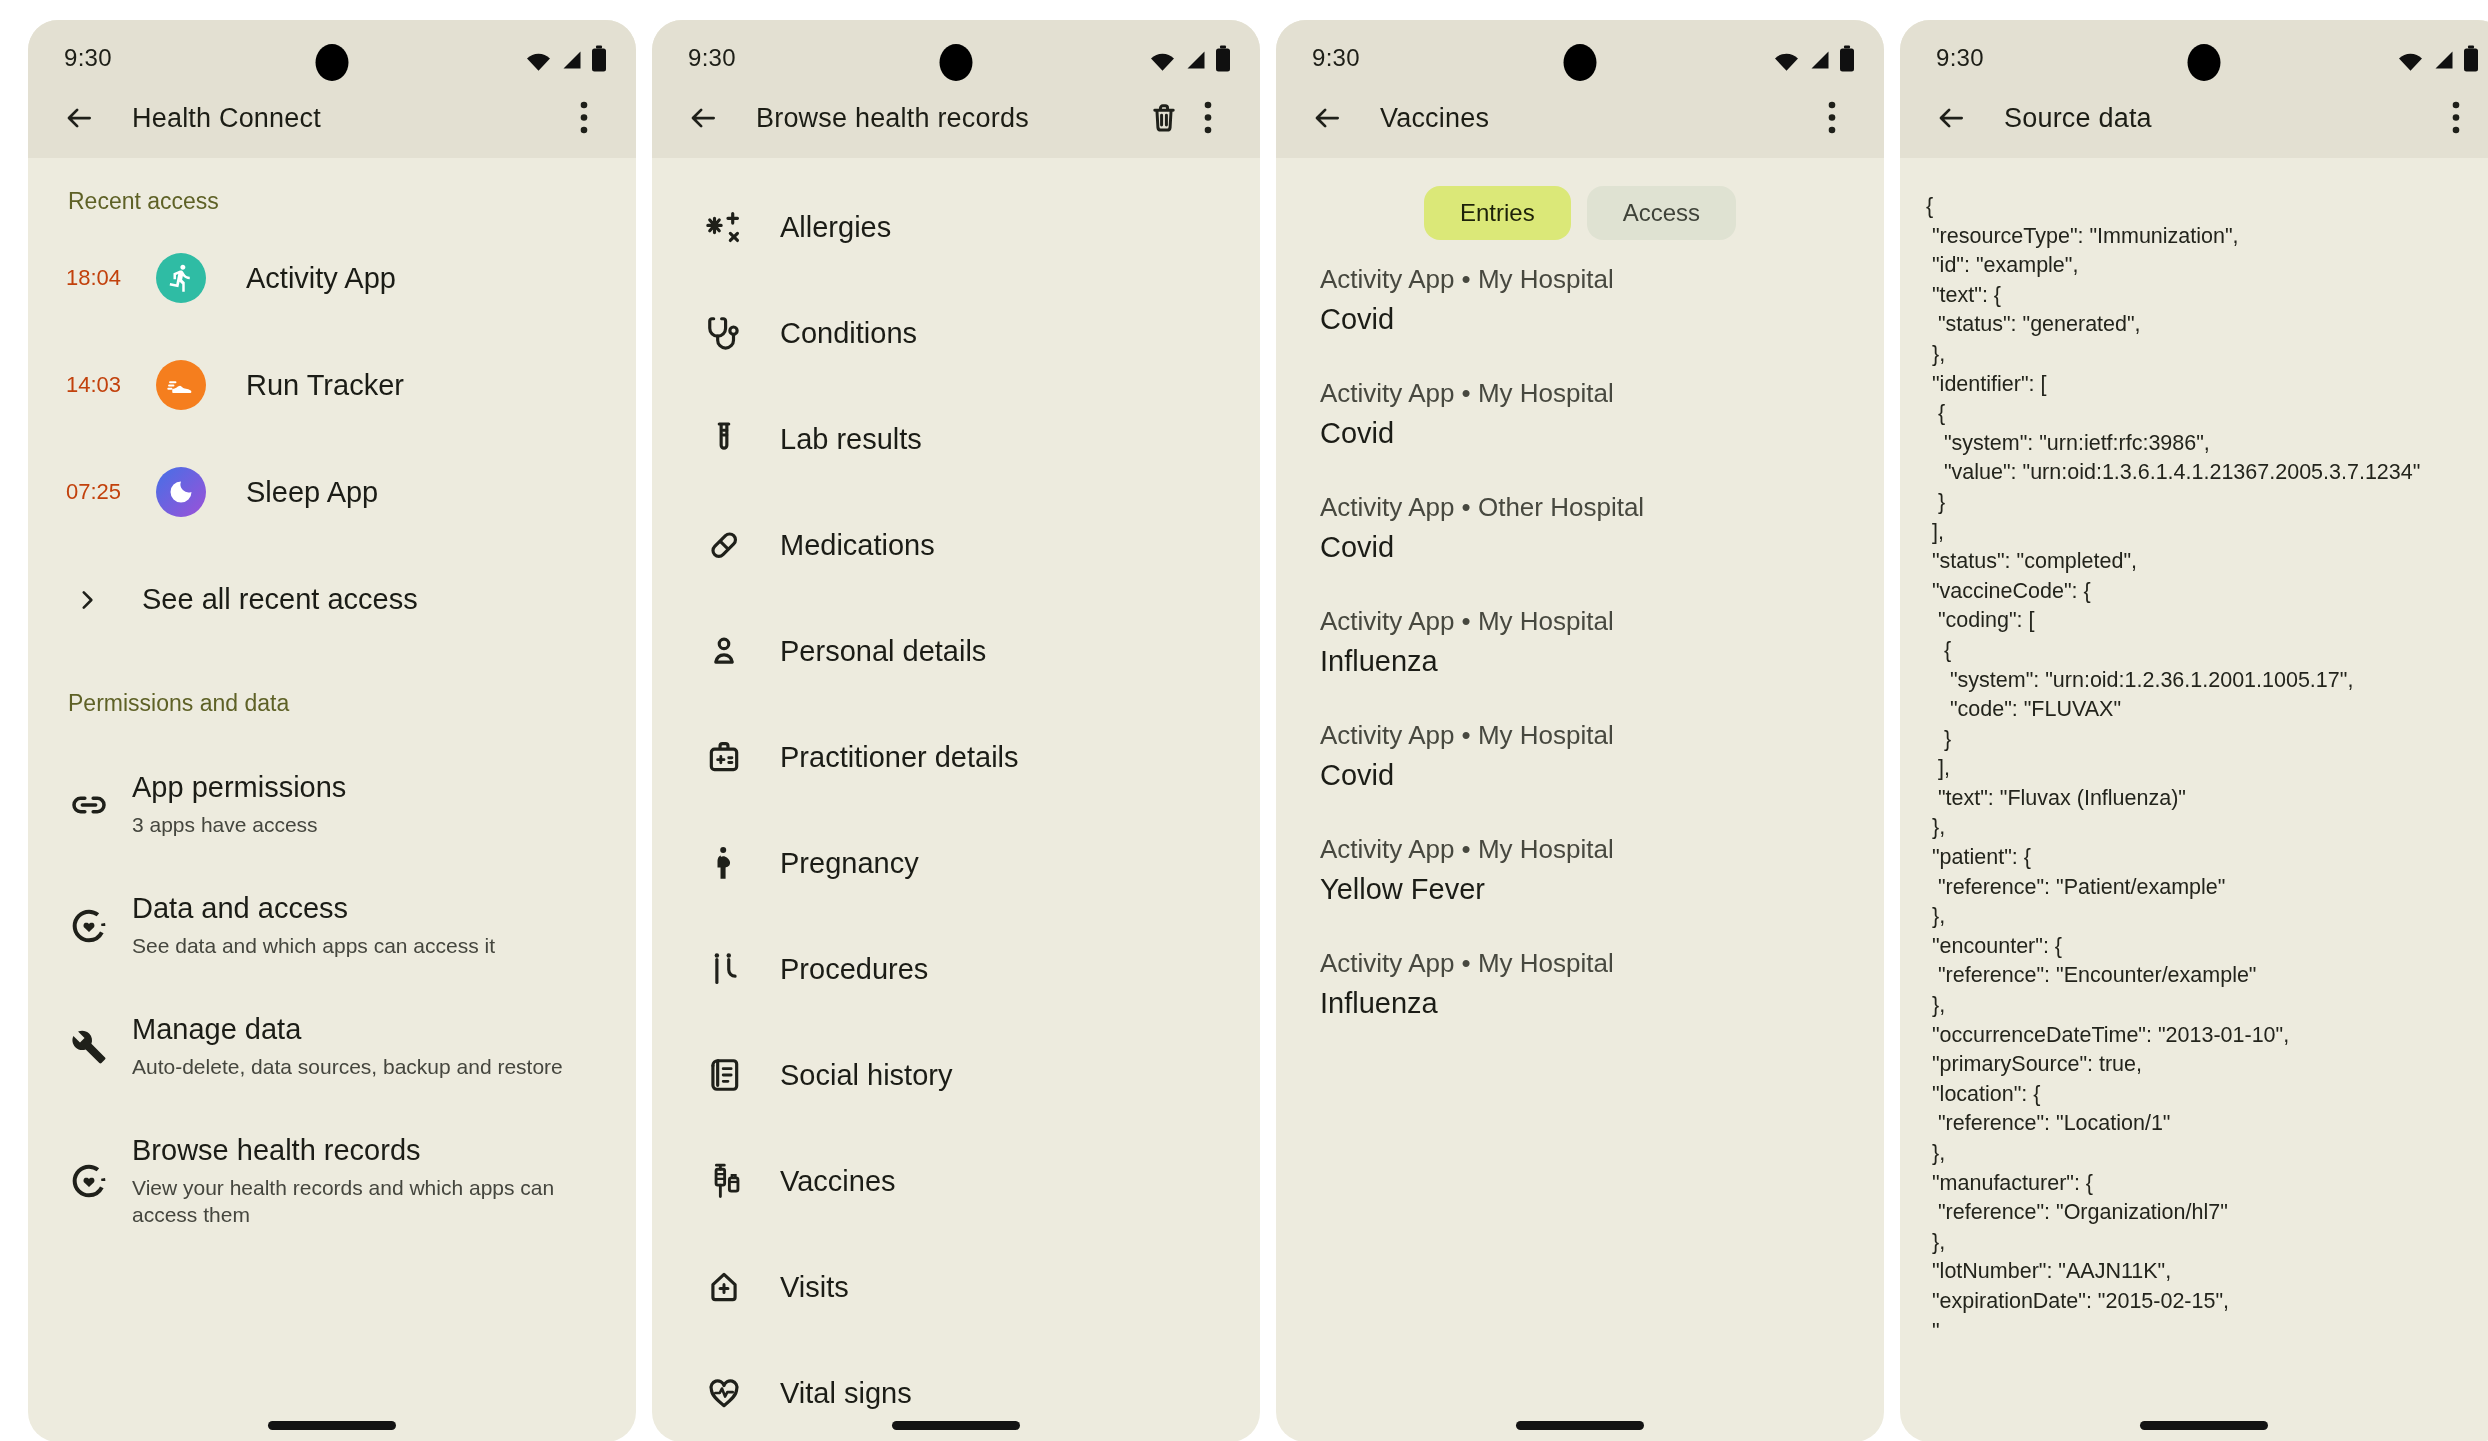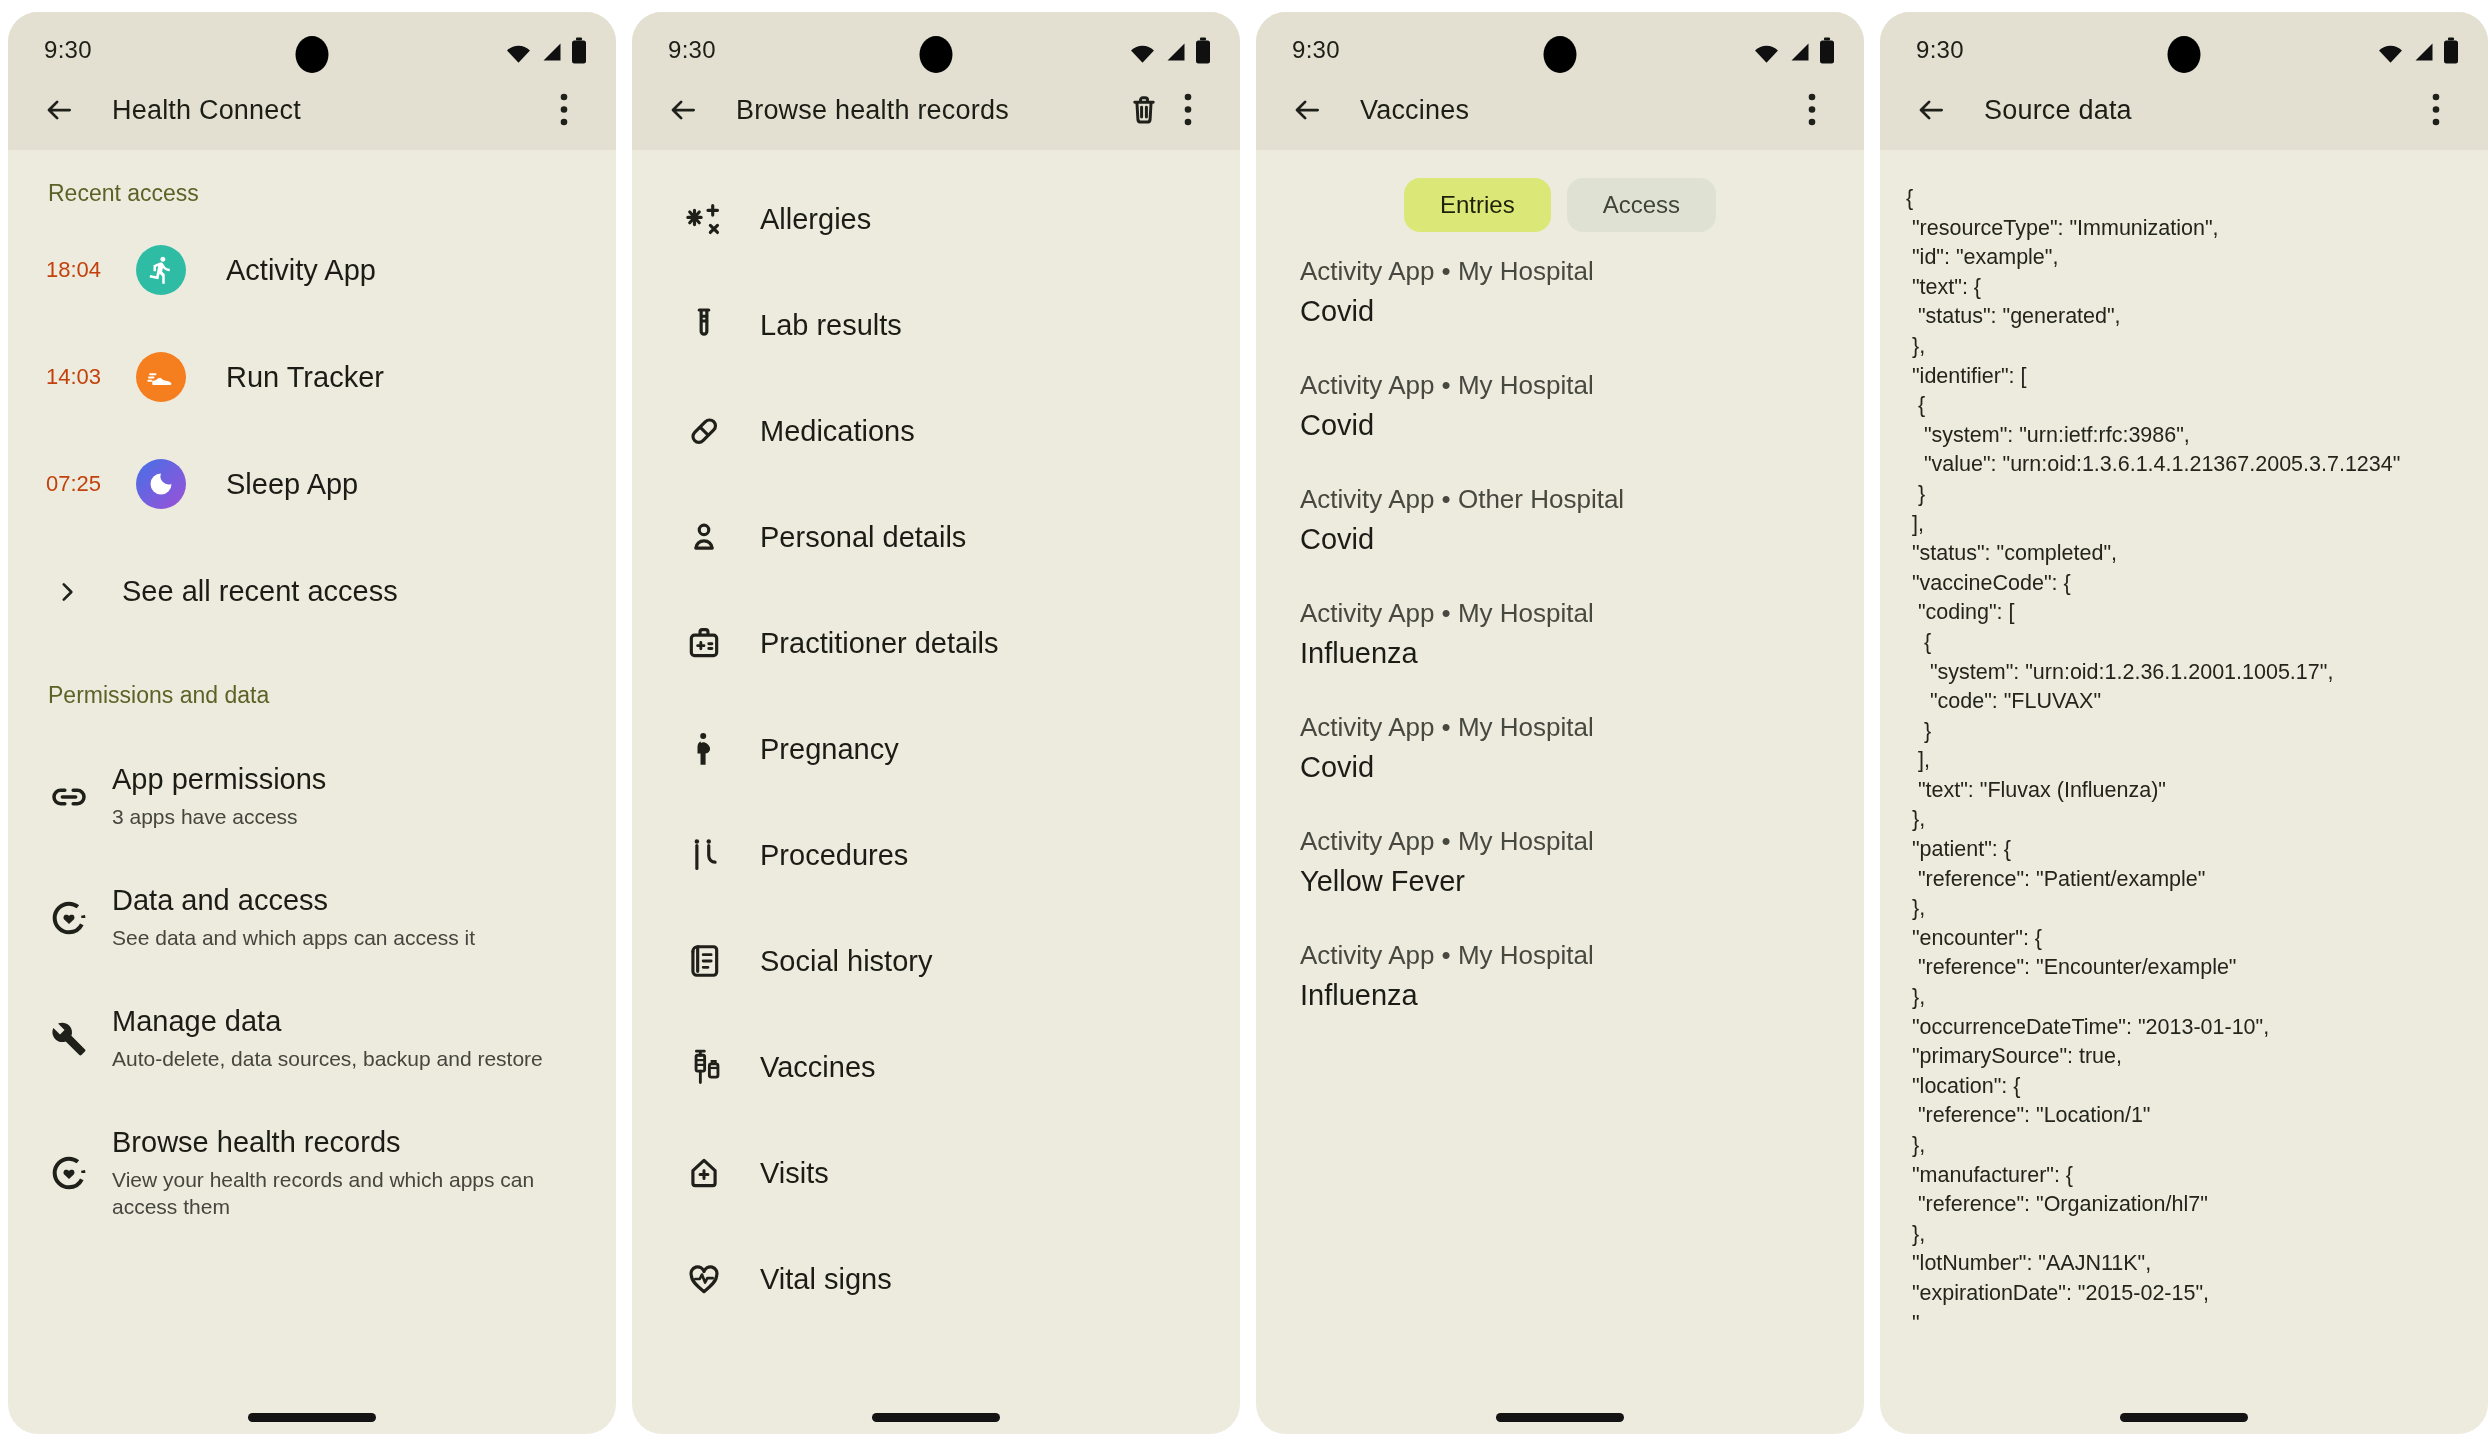--- a/index.html
+++ b/index.html
@@ -2,22 +2,22 @@
 <html style="--header-bg: #E3E0D2; --body-bg: #EDEBDE; --chip-selected: #DBE878; --chip-unselected: #DFE2D2; --accent-olive: #5E6126; --icon-activity: #2FBCA4; --icon-run: #F57E1E; --icon-sleep-start: #4570E6; --icon-sleep-end: #9C51D8;"><head>
 <meta charset="utf-8">
 <style>
   html,body{margin:0;padding:0;}
   body{
     width:2488px;height:1441px;background:#ffffff;position:relative;
     font-family:"Liberation Sans","DejaVu Sans",sans-serif;
     -webkit-font-smoothing:antialiased;
   }
   .phone{
-    position:absolute;top:12px;width:608px;height:1422px;
-    background:var(--body-bg,#EDEBDE);border-radius:30px;overflow:hidden;
+    position:absolute;top:20px;width:608px;height:1422px;
+    background:var(--body-bg,#EDEBDE);border-radius:30px;overflow:hidden;margin-left:20px;
   }
   .p1{left:8px}.p2{left:632px}.p3{left:1256px}.p4{left:1880px}
 
   .header{background:var(--header-bg,#E3E0D2);height:138px;position:relative;}
   .statusbar{display:flex;align-items:center;justify-content:space-between;
     padding:16px 30px 0 36px;height:44px;position:relative;}
   .time{font-size:24px;font-weight:500;color:#1D1E17;letter-spacing:.3px;}
   .cam{position:absolute;left:50%;top:24px;transform:translateX(-50%);
     width:33px;height:37px;background:#000;border-radius:50%;}
   .sicons{display:flex;gap:8px;align-items:flex-end;}
@@ -250,20 +250,30 @@
   <div class="cats">
     <div class="cat-row">
       <span class="cat-icon">
         <svg width="38" height="38" viewBox="0 0 24 24">
             <path d="M6 6.5v9M1.8 11h8.4M3 7.6l6 6.8M9 7.6l-6 6.8" stroke="#1F201A" stroke-width="2" stroke-linecap="round"></path>
             <path d="M17.5 3.5v6M14.5 6.5h6" stroke="#1F201A" stroke-width="2" stroke-linecap="round"></path>
             <path d="M16 16l4.5 4.5M20.5 16L16 20.5" stroke="#1F201A" stroke-width="2" stroke-linecap="round"></path>
           </svg>
       </span>
       <span class="cat-label">Allergies</span>
+    </div>
+    <div class="cat-row">
+      <span class="cat-icon">
+        <svg width="38" height="38" viewBox="0 0 24 24">
+            <path d="M5.5 3H4.4A1.4 1.4 0 0 0 3 4.4V9a5 5 0 0 0 10 0V4.4A1.4 1.4 0 0 0 11.6 3h-1.1" stroke="#1F201A" stroke-width="2" fill="none" stroke-linecap="round"></path>
+            <path d="M8 14v2.5a5 5 0 0 0 10 0V13" stroke="#1F201A" stroke-width="2" fill="none" stroke-linecap="round"></path>
+            <circle cx="18" cy="10.5" r="2.3" stroke="#1F201A" stroke-width="2" fill="none"></circle>
+          </svg>
+      </span>
+      <span class="cat-label">Conditions</span>
     </div>
     <div class="cat-row">
       <span class="cat-icon">
         <svg width="38" height="38" viewBox="0 0 24 24">
             <path d="M9 2.5h6M10.2 2.5V16a1.8 1.8 0 0 0 3.6 0V2.5" stroke="#1F201A" stroke-width="2" fill="none" stroke-linecap="round"></path>
             <path d="M13.8 6.5h-2.4M13.8 9.5h-2.4" stroke="#1F201A" stroke-width="1.8" stroke-linecap="round"></path>
           </svg>
       </span>
       <span class="cat-label">Lab results</span>
     </div>

